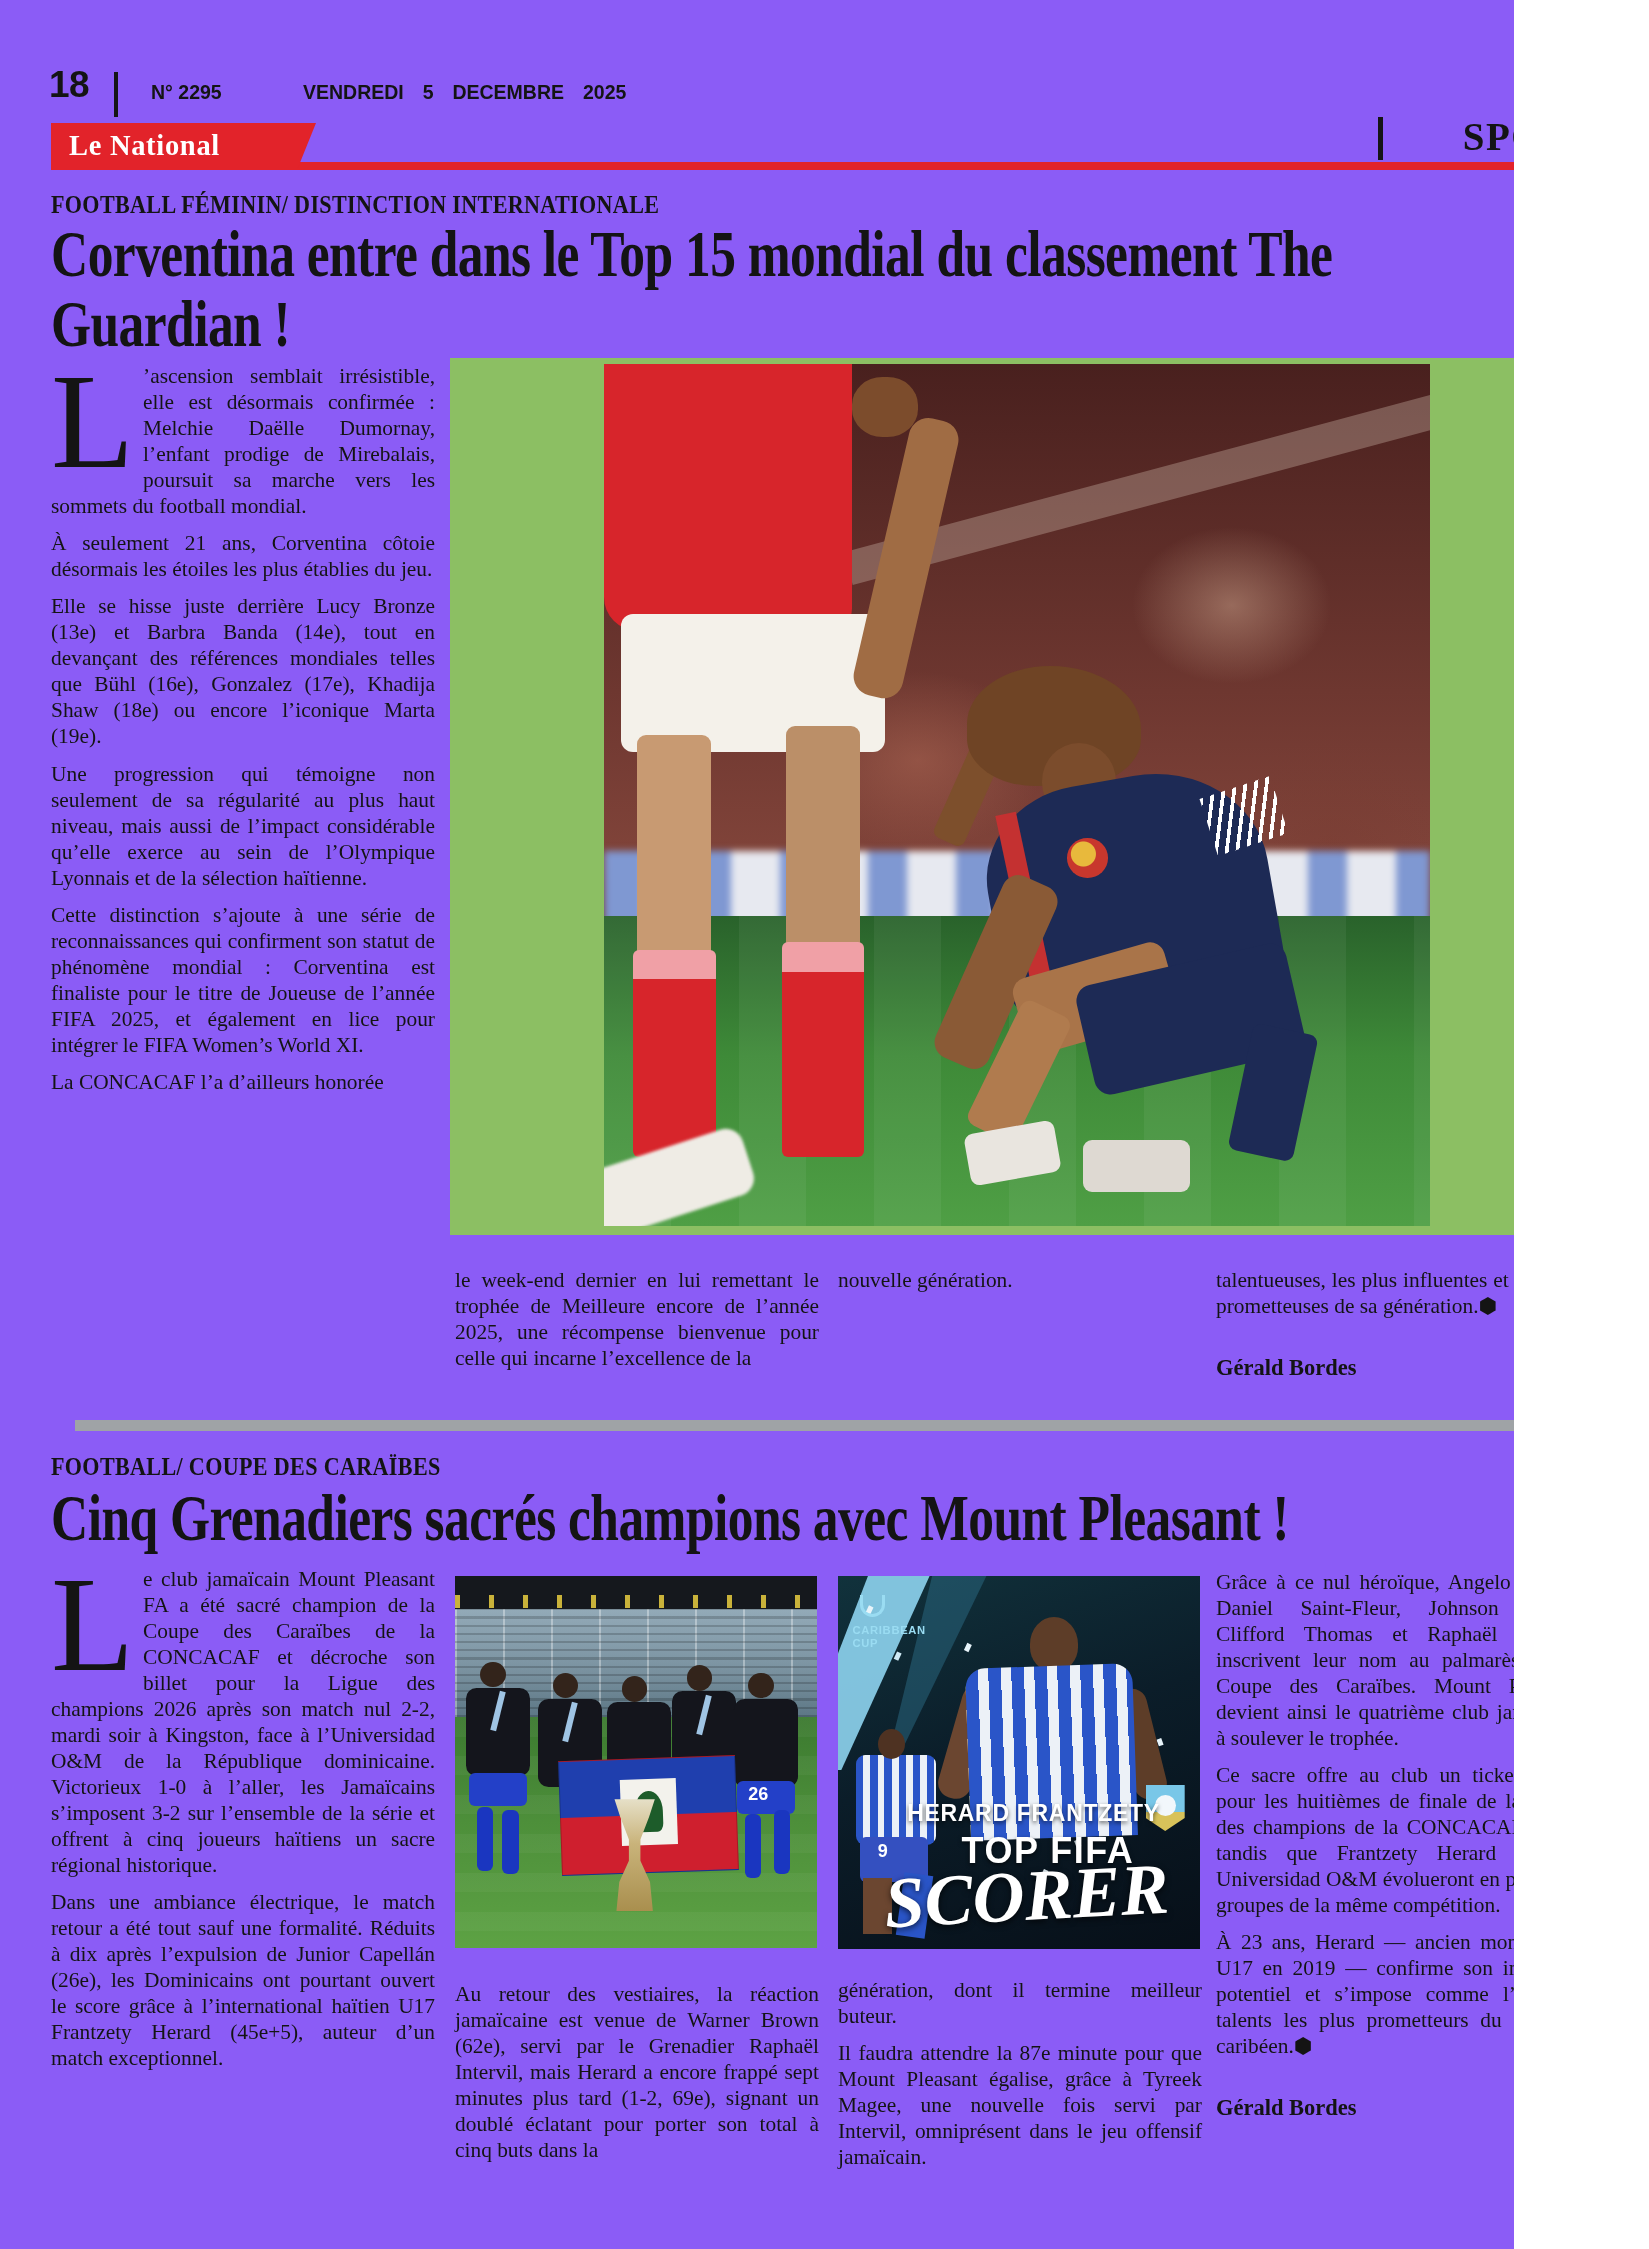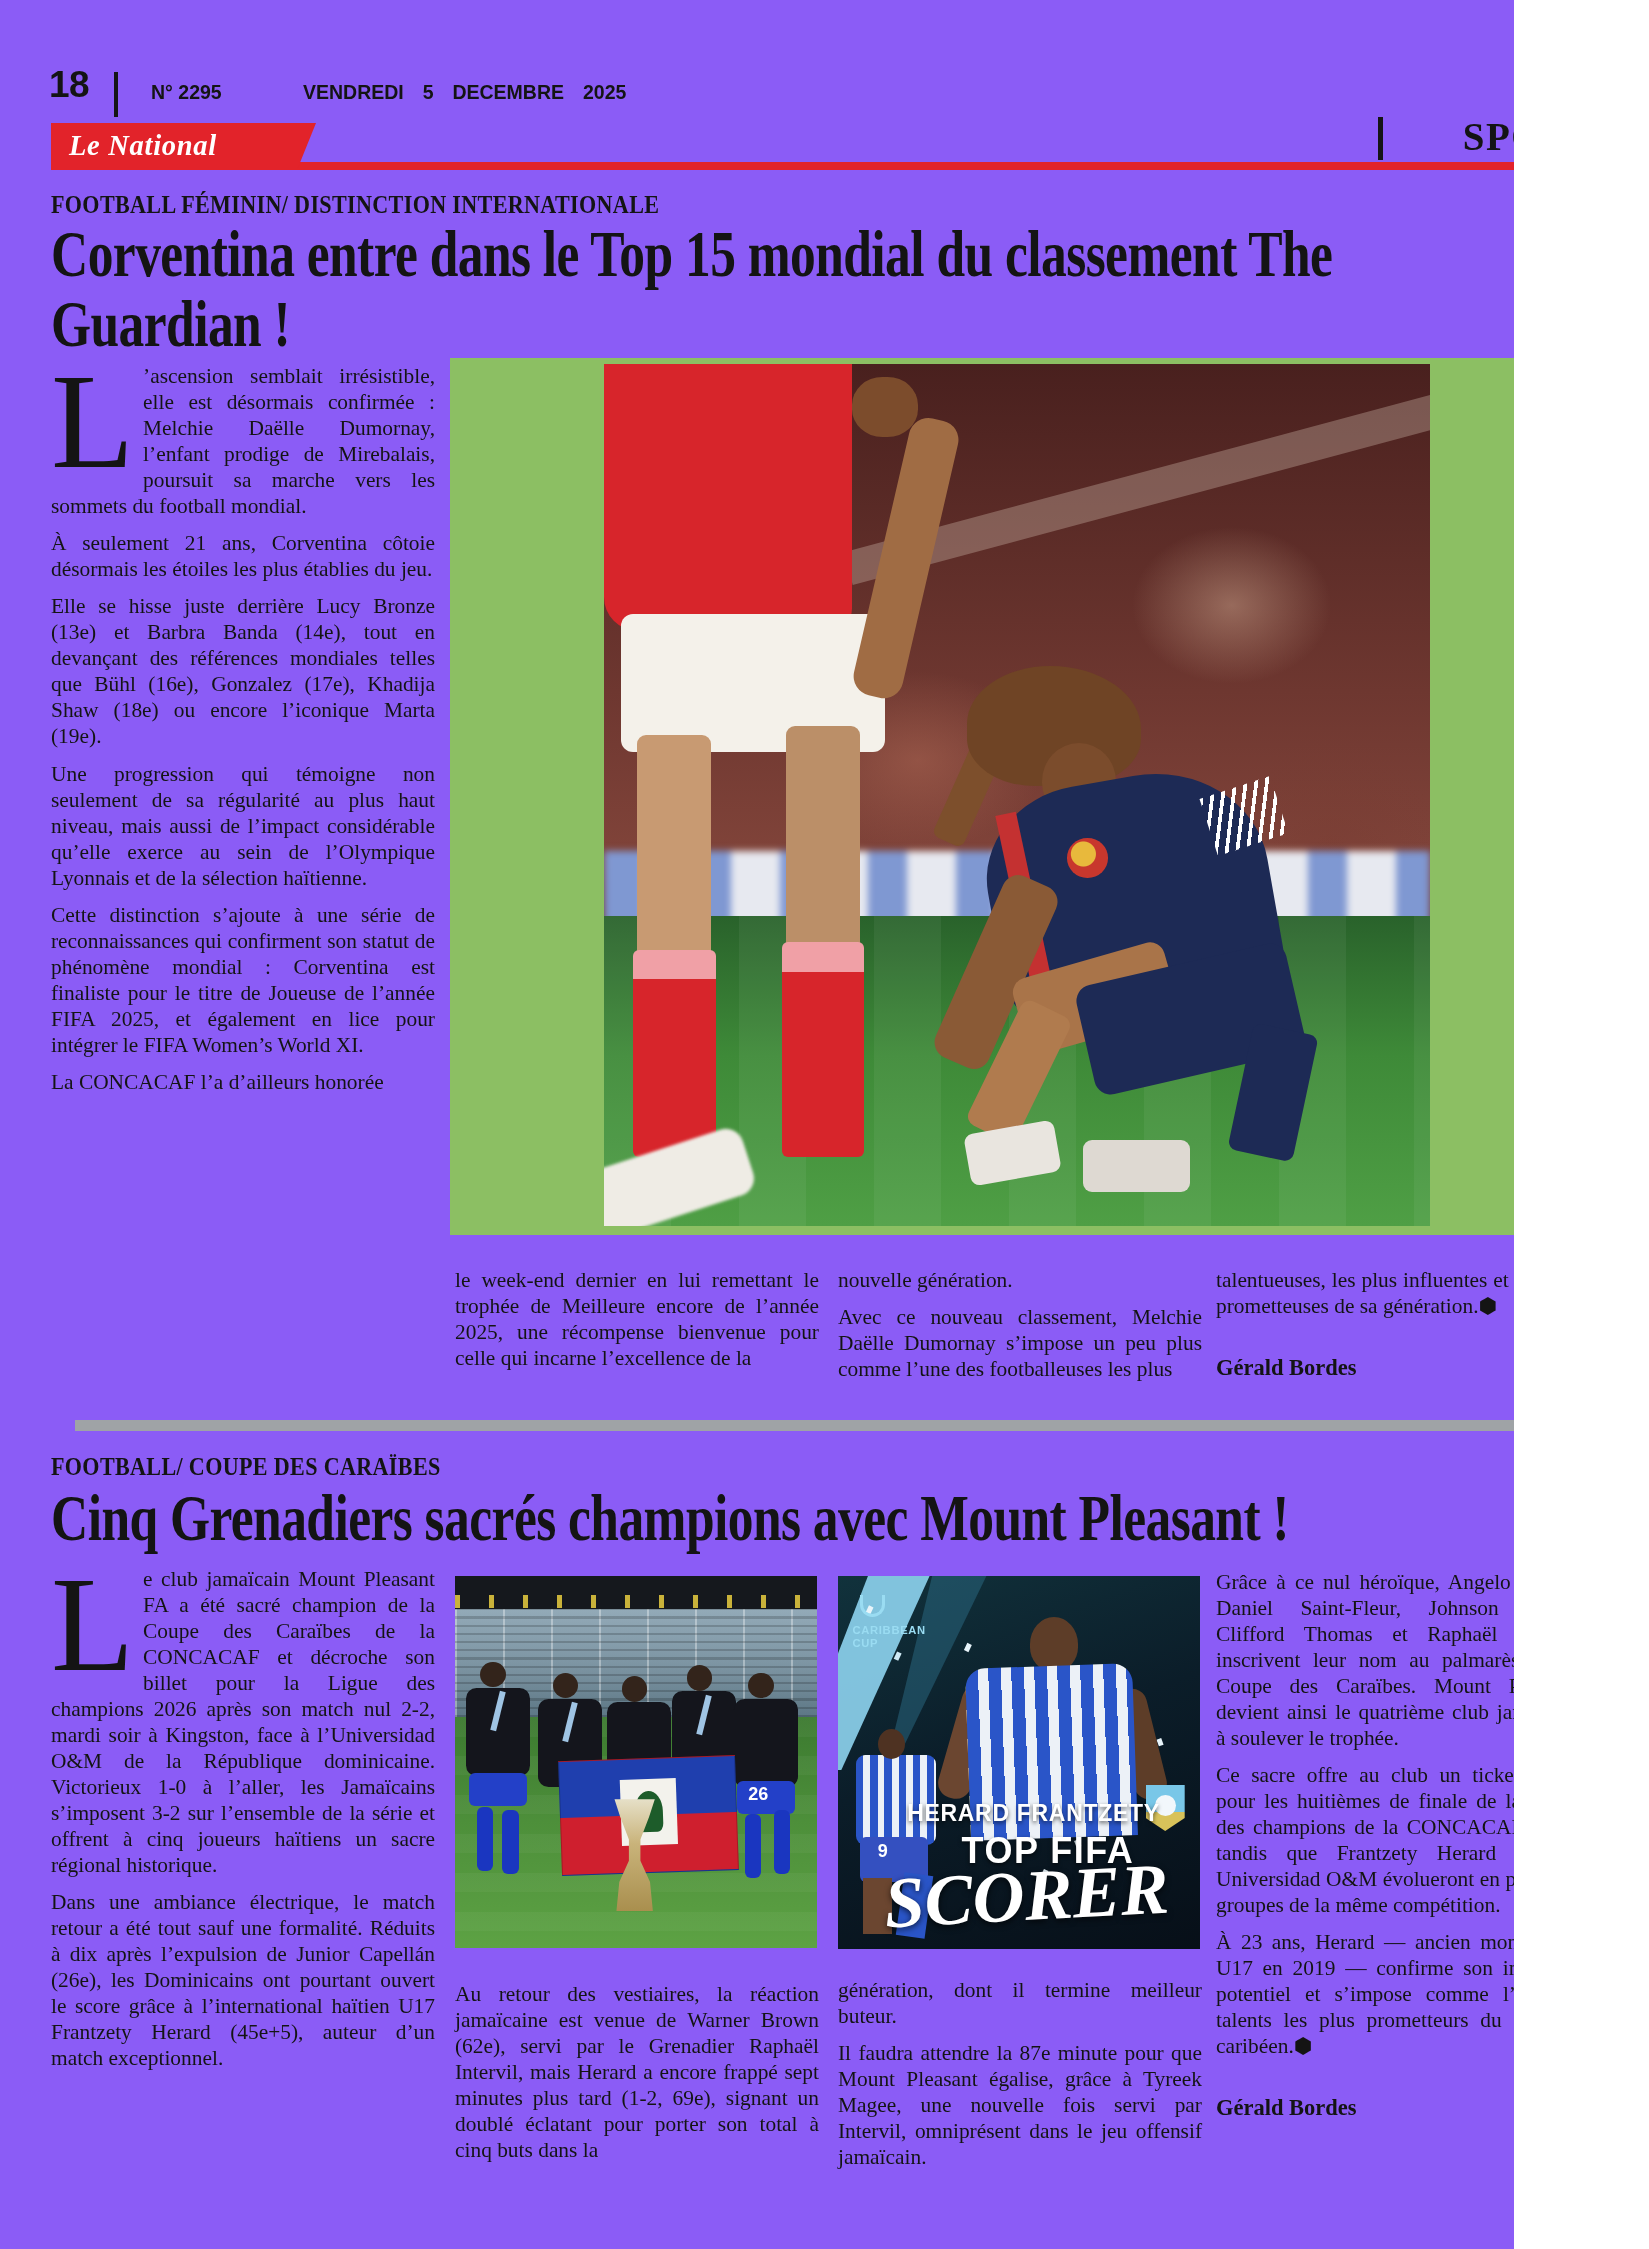--- a/index.html
+++ b/index.html
@@ -8,21 +8,21 @@
           font-family:"Liberation Serif", serif; color:#141414; overflow:hidden; }
 
   
   .pageno   { position:absolute; left:49px;  top:64px;  font-family:"Liberation Sans",sans-serif; font-weight:bold; font-size:37px; letter-spacing:-0.7px; }
   .pageno-bar{ position:absolute; left:114px; top:72px;  width:3.7px; height:45px; background:#151515; }
   .issue    { position:absolute; left:151px; top:81px; font-family:"Liberation Sans",sans-serif; font-weight:bold; font-size:19.5px; }
   .dateline { position:absolute; left:303px; top:81px; font-family:"Liberation Sans",sans-serif; font-weight:bold; font-size:19.5px; word-spacing:13.5px; }
 
   .red-strip { position:absolute; left:51px; top:162px; width:1548px; height:7.5px; background:#e2232a; }
   .brand-flag{ position:absolute; left:51px; top:123px; width:265px; height:46px; background:#e2232a;
-               clip-path:polygon(0 0,100% 0,93% 100%,0 100%);font-style:italic; }
+               clip-path:polygon(0 0,100% 0,93% 100%,0 100%); }
   .brand-flag span { display:block; padding-left:18px; line-height:45px; color:#fff;
                font-weight:bold; font-size:28.5px; letter-spacing:0.7px; }
   .sport-bar { position:absolute; left:1378px; top:117px; width:5.2px; height:43px; background:#151515; }
   .sport     { position:absolute; left:1410px; top:114px; width:189px; text-align:right;
                font-weight:bold; font-size:39px; letter-spacing:1.5px; }
 
   
   .kicker  { position:absolute; left:51px; height:33px; white-space:nowrap; }
   .k1 { top:190px; } .k2 { top:1452px; }
   .cond-k  { display:inline-block; transform:scaleX(.85); transform-origin:0 50%;
@@ -222,21 +222,20 @@
   </div>
 
   <div class="col a1c2">
     <div>
         <p class="bp">le week-end dernier en lui remettant le trophée de Meilleure encore de l’année 2025, une récompense bienvenue pour celle qui incarne l’excellence de la</p>
       </div>
   </div>
   <div class="col a1c3">
     <div>
         <p class="bp">nouvelle génération.</p>
-        <p class="bp">Avec ce nouveau classement, Melchie Daëlle Dumornay s’impose un peu plus comme l’une des footballeuses les plus</p>
       </div>
   </div>
   <div class="col a1c4">
     <div>
         <p class="bp">talentueuses, les plus influentes et les plus prometteuses de sa génération.⬢</p>
       </div>
     <p class="author">Gérald Bordes</p>
   </div>
 
   <div class="divider"></div>

